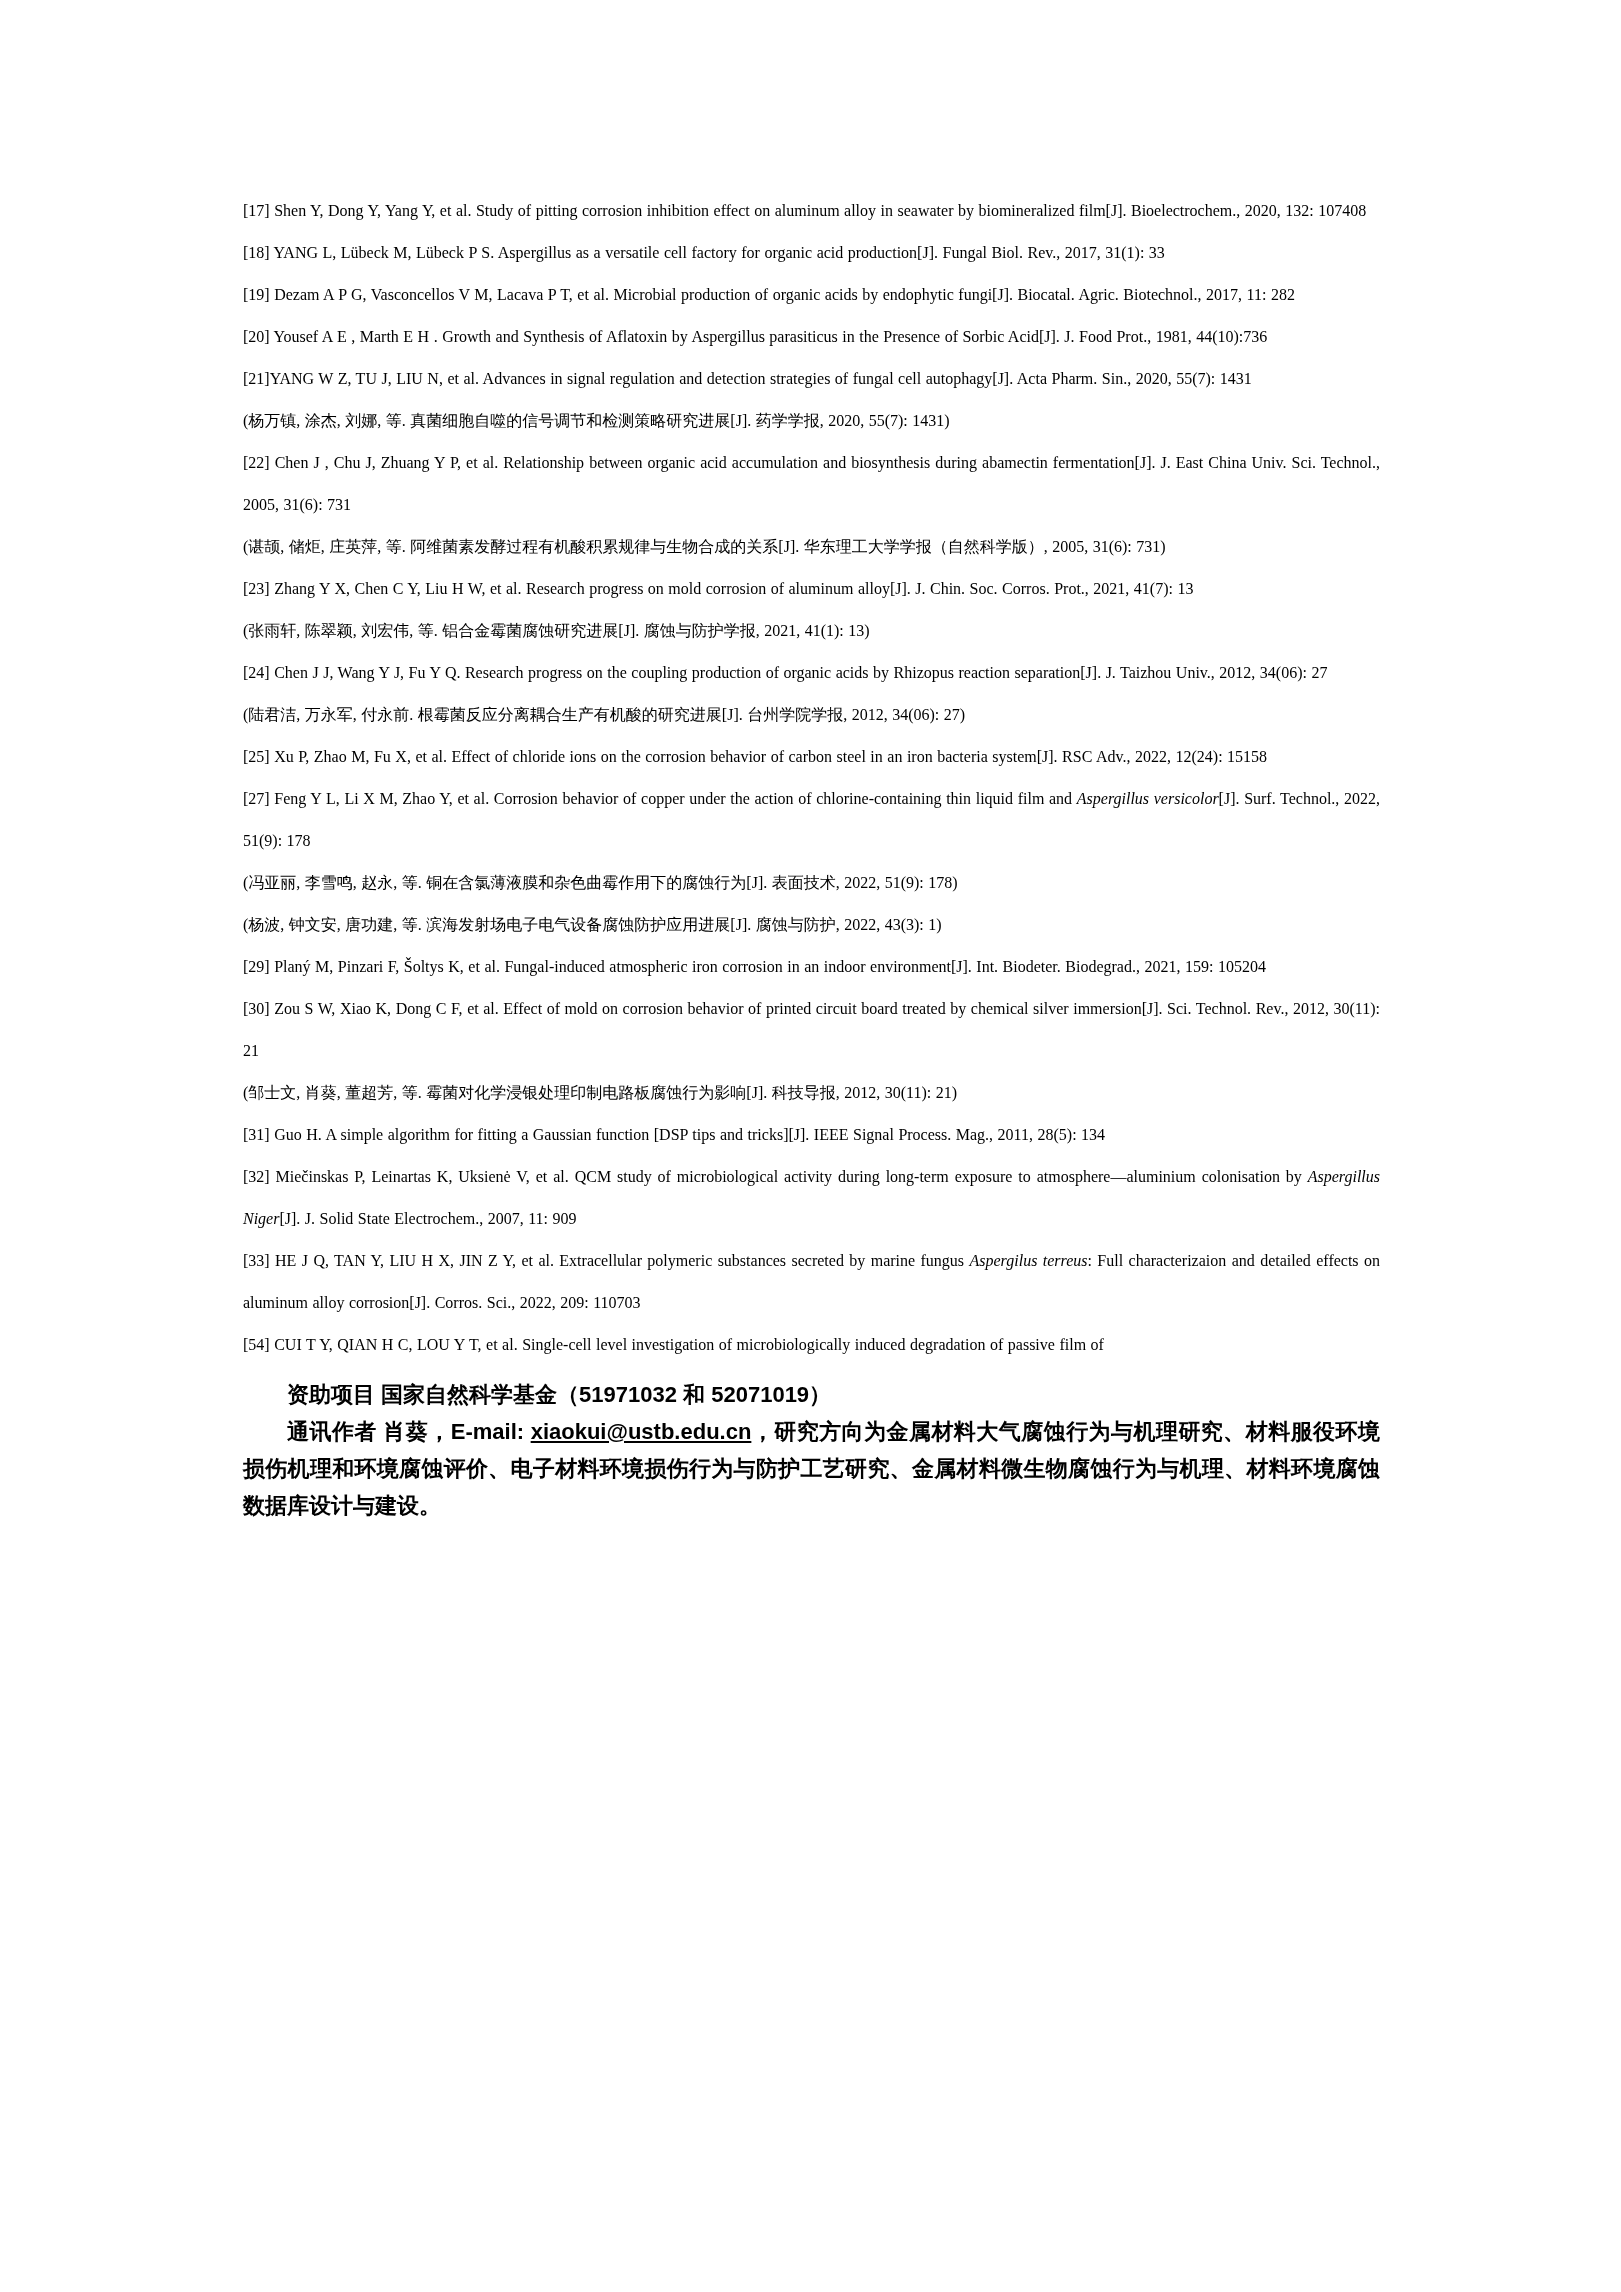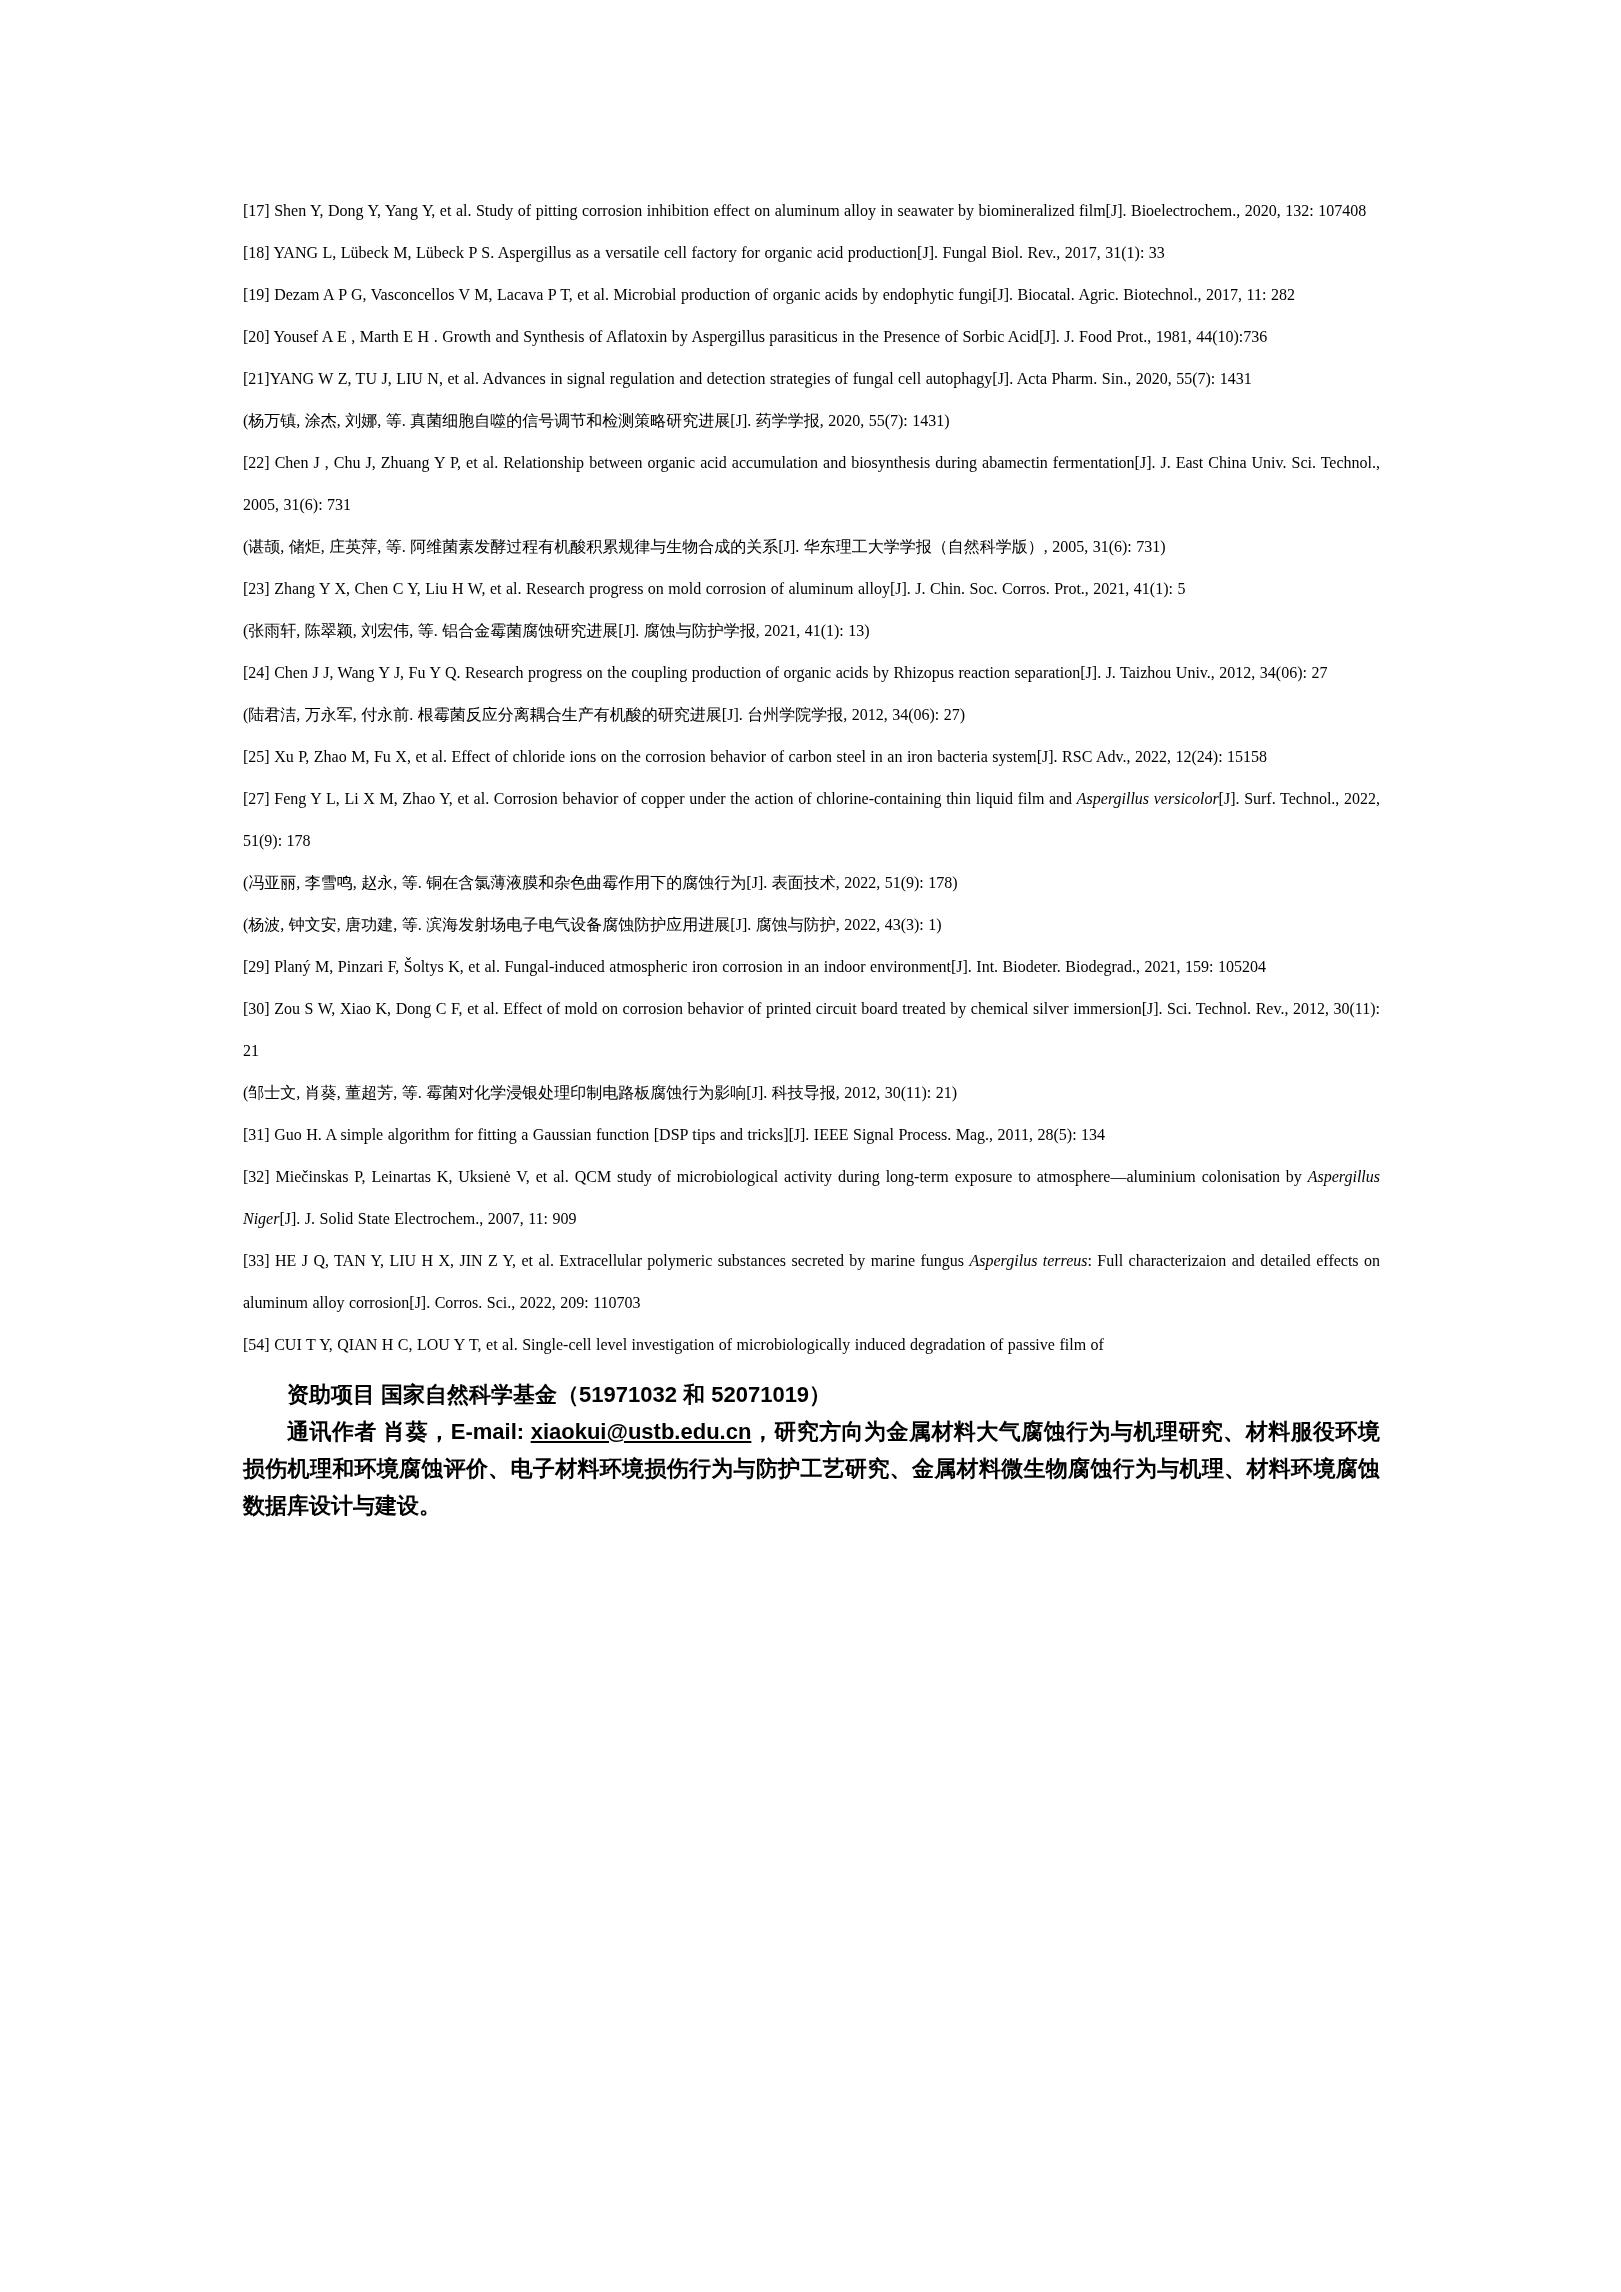--- a/index.html
+++ b/index.html
@@ -49,21 +49,21 @@
 <div class="page-content">
   <section id="ref-list">
       <p class="ref"><span>[17] Shen Y, Dong Y, Yang Y, et al. Study of pitting corrosion inhibition effect on aluminum alloy in seawater by biomineralized film[J]. Bioelectrochem., 2020, 132: 107408</span></p>
       <p class="ref"><span>[18] YANG L, Lübeck M, Lübeck P S. Aspergillus as a versatile cell factory for organic acid production[J]. Fungal Biol. Rev., 2017, 31(1): 33</span></p>
       <p class="ref"><span>[19] Dezam A P G, Vasconcellos V M, Lacava P T, et al. Microbial production of organic acids by endophytic fungi[J]. Biocatal. Agric. Biotechnol., 2017, 11: 282</span></p>
       <p class="ref"><span>[20] Yousef A E , Marth E H . Growth and Synthesis of Aflatoxin by Aspergillus parasiticus in the Presence of Sorbic Acid[J]. J. Food Prot., 1981, 44(10):736</span></p>
       <p class="ref"><span>[21]YANG W Z, TU J, LIU N, et al. Advances in signal regulation and detection strategies of fungal cell autophagy[J]. Acta Pharm. Sin., 2020, 55(7): 1431</span></p>
       <p class="ref"><span>(杨万镇, 涂杰, 刘娜, 等. 真菌细胞自噬的信号调节和检测策略研究进展[J]. 药学学报, 2020, 55(7): 1431)</span></p>
       <p class="ref"><span>[22] Chen J , Chu J, Zhuang Y P, et al. Relationship between organic acid accumulation and biosynthesis during abamectin fermentation[J]. J. East China Univ. Sci. Technol., 2005, 31(6): 731</span></p>
       <p class="ref"><span>(谌颉, 储炬, 庄英萍, 等. 阿维菌素发酵过程有机酸积累规律与生物合成的关系[J]. 华东理工大学学报（自然科学版）, 2005, 31(6): 731)</span></p>
-      <p class="ref"><span>[23] Zhang Y X, Chen C Y, Liu H W, et al. Research progress on mold corrosion of aluminum alloy[J]. J. Chin. Soc. Corros. Prot., 2021, 41(1): 5</span></p>
+      <p class="ref"><span>[23] Zhang Y X, Chen C Y, Liu H W, et al. Research progress on mold corrosion of aluminum alloy[J]. J. Chin. Soc. Corros. Prot., 2021, 41(7): 13</span></p>
       <p class="ref"><span>(张雨轩, 陈翠颖, 刘宏伟, 等. 铝合金霉菌腐蚀研究进展[J]. 腐蚀与防护学报, 2021, 41(1): 13)</span></p>
       <p class="ref"><span>[24] Chen J J, Wang Y J, Fu Y Q. Research progress on the coupling production of organic acids by Rhizopus reaction separation[J]. J. Taizhou Univ., 2012, 34(06): 27</span></p>
       <p class="ref"><span>(陆君洁, 万永军, 付永前. 根霉菌反应分离耦合生产有机酸的研究进展[J]. 台州学院学报, 2012, 34(06): 27)</span></p>
       <p class="ref"><span>[25] Xu P, Zhao M, Fu X, et al. Effect of chloride ions on the corrosion behavior of carbon steel in an iron bacteria system[J]. RSC Adv., 2022, 12(24): 15158</span></p>
       <p class="ref"><span>[27] Feng Y L, Li X M, Zhao Y, et al. Corrosion behavior of copper under the action of chlorine-containing thin liquid film and </span><span class="it">Aspergillus versicolor</span><span>[J]. Surf. Technol., 2022, 51(9): 178</span></p>
       <p class="ref"><span>(冯亚丽, 李雪鸣, 赵永, 等. 铜在含氯薄液膜和杂色曲霉作用下的腐蚀行为[J]. 表面技术, 2022, 51(9): 178)</span></p>
       <p class="ref"><span>(杨波, 钟文安, 唐功建, 等. 滨海发射场电子电气设备腐蚀防护应用进展[J]. 腐蚀与防护, 2022, 43(3): 1)</span></p>
       <p class="ref"><span>[29] Planý M, Pinzari F, Šoltys K, et al. Fungal-induced atmospheric iron corrosion in an indoor environment[J]. Int. Biodeter. Biodegrad., 2021, 159: 105204</span></p>
       <p class="ref"><span>[30] Zou S W, Xiao K, Dong C F, et al. Effect of mold on corrosion behavior of printed circuit board treated by chemical silver immersion[J]. Sci. Technol. Rev., 2012, 30(11): 21</span></p>
       <p class="ref"><span>(邹士文, 肖葵, 董超芳, 等. 霉菌对化学浸银处理印制电路板腐蚀行为影响[J]. 科技导报, 2012, 30(11): 21)</span></p>

